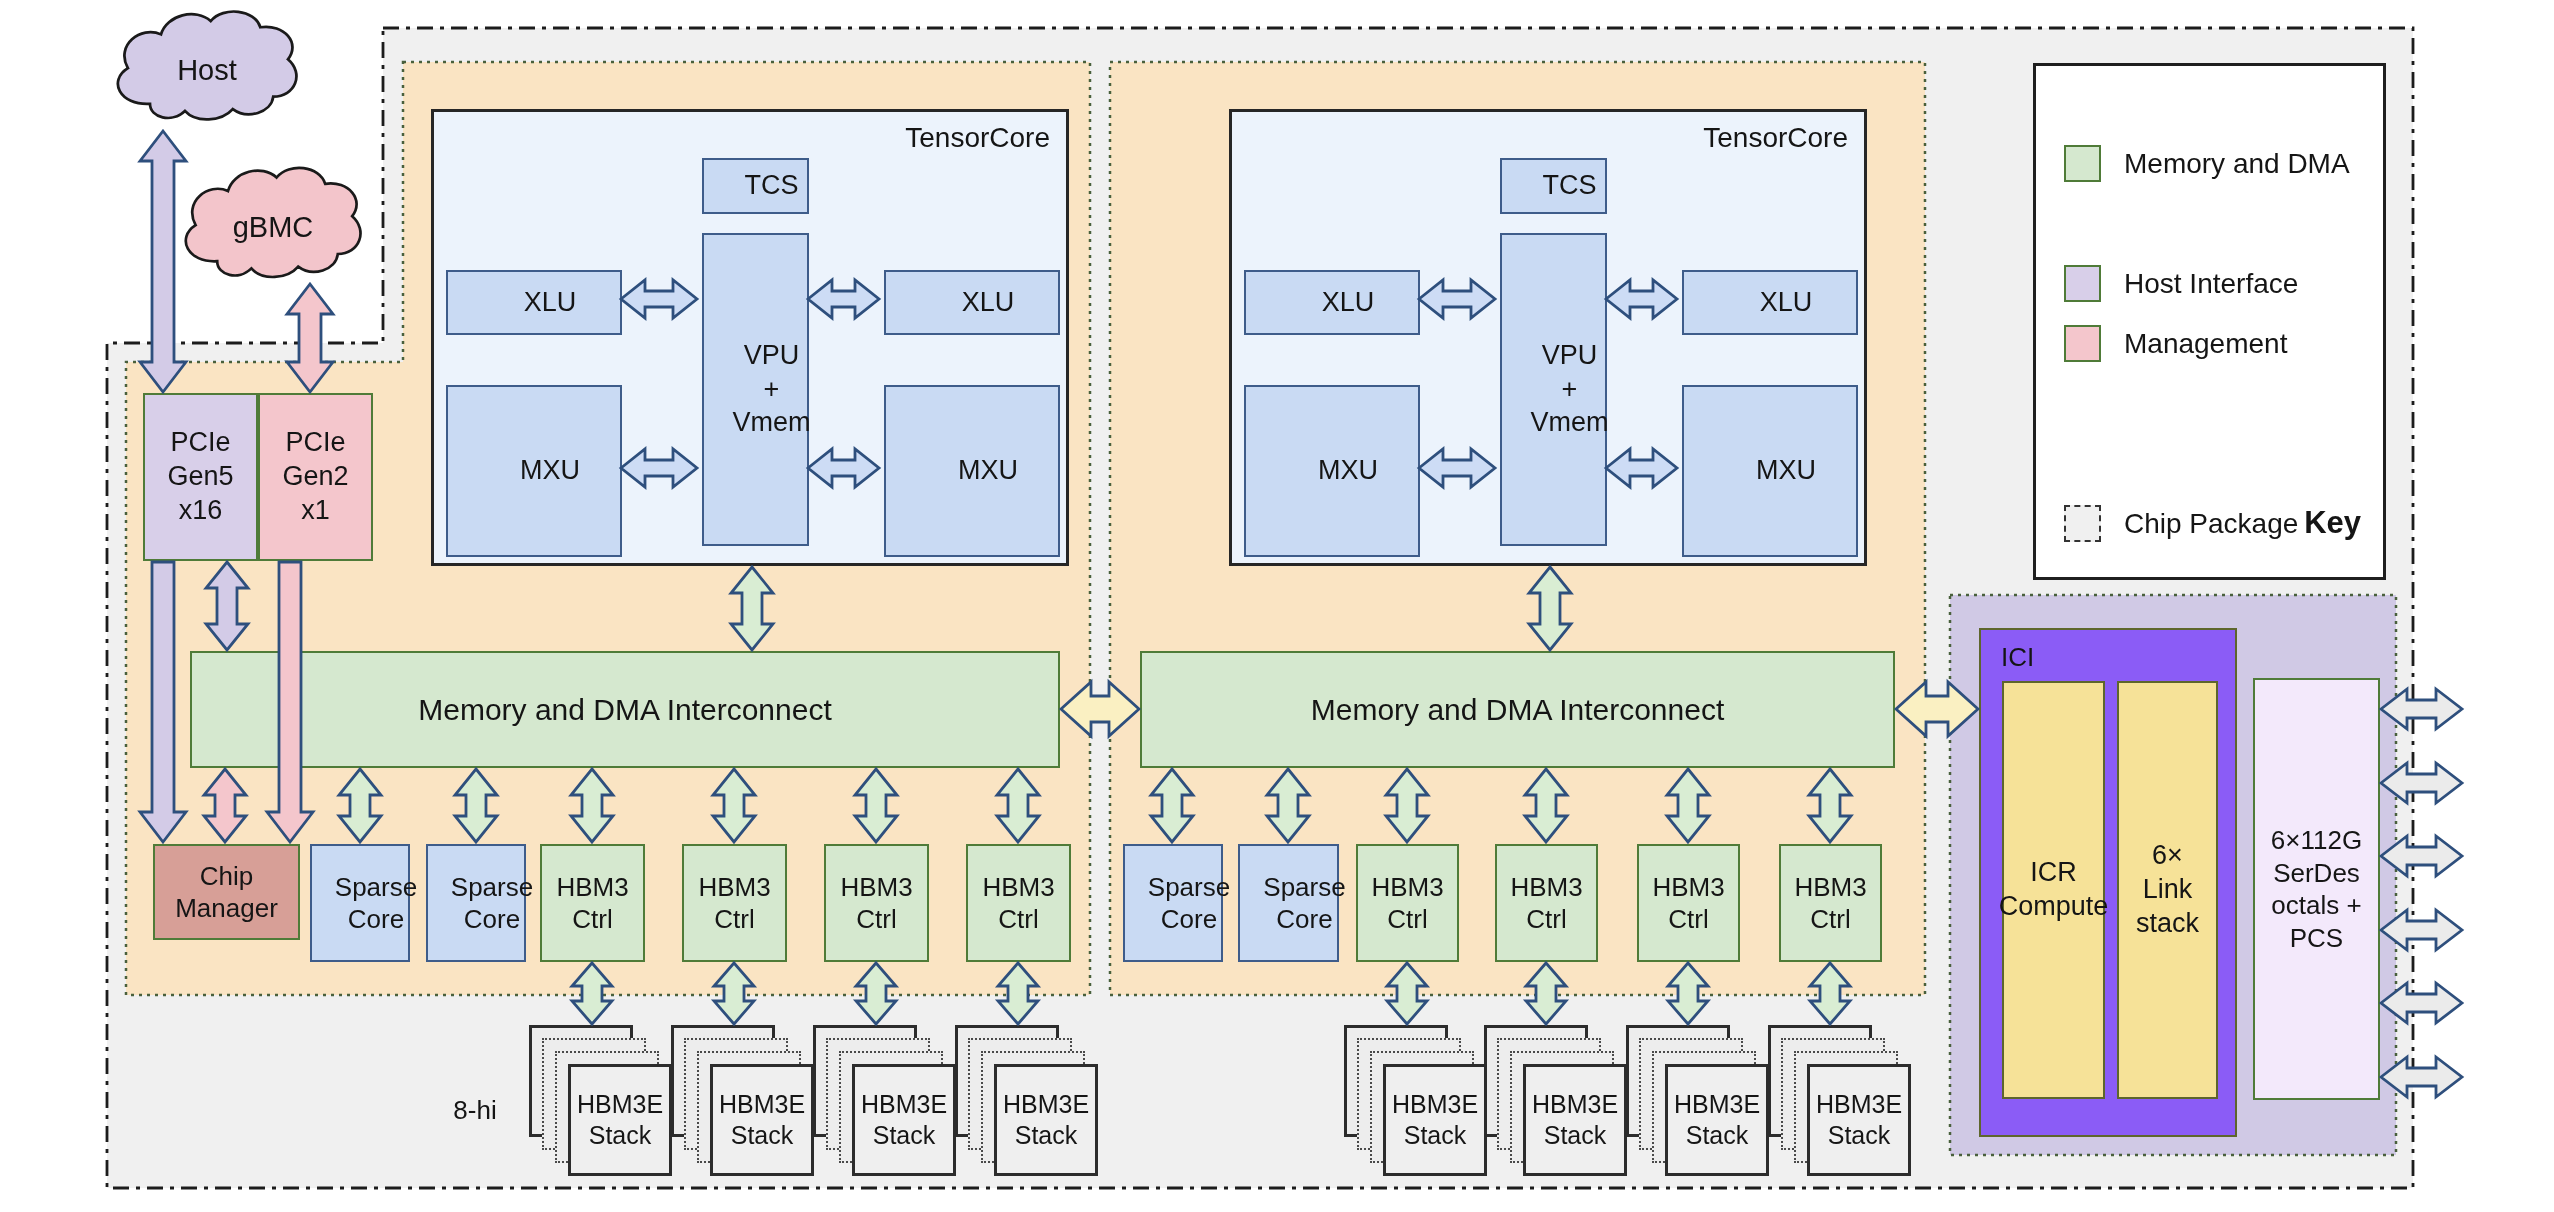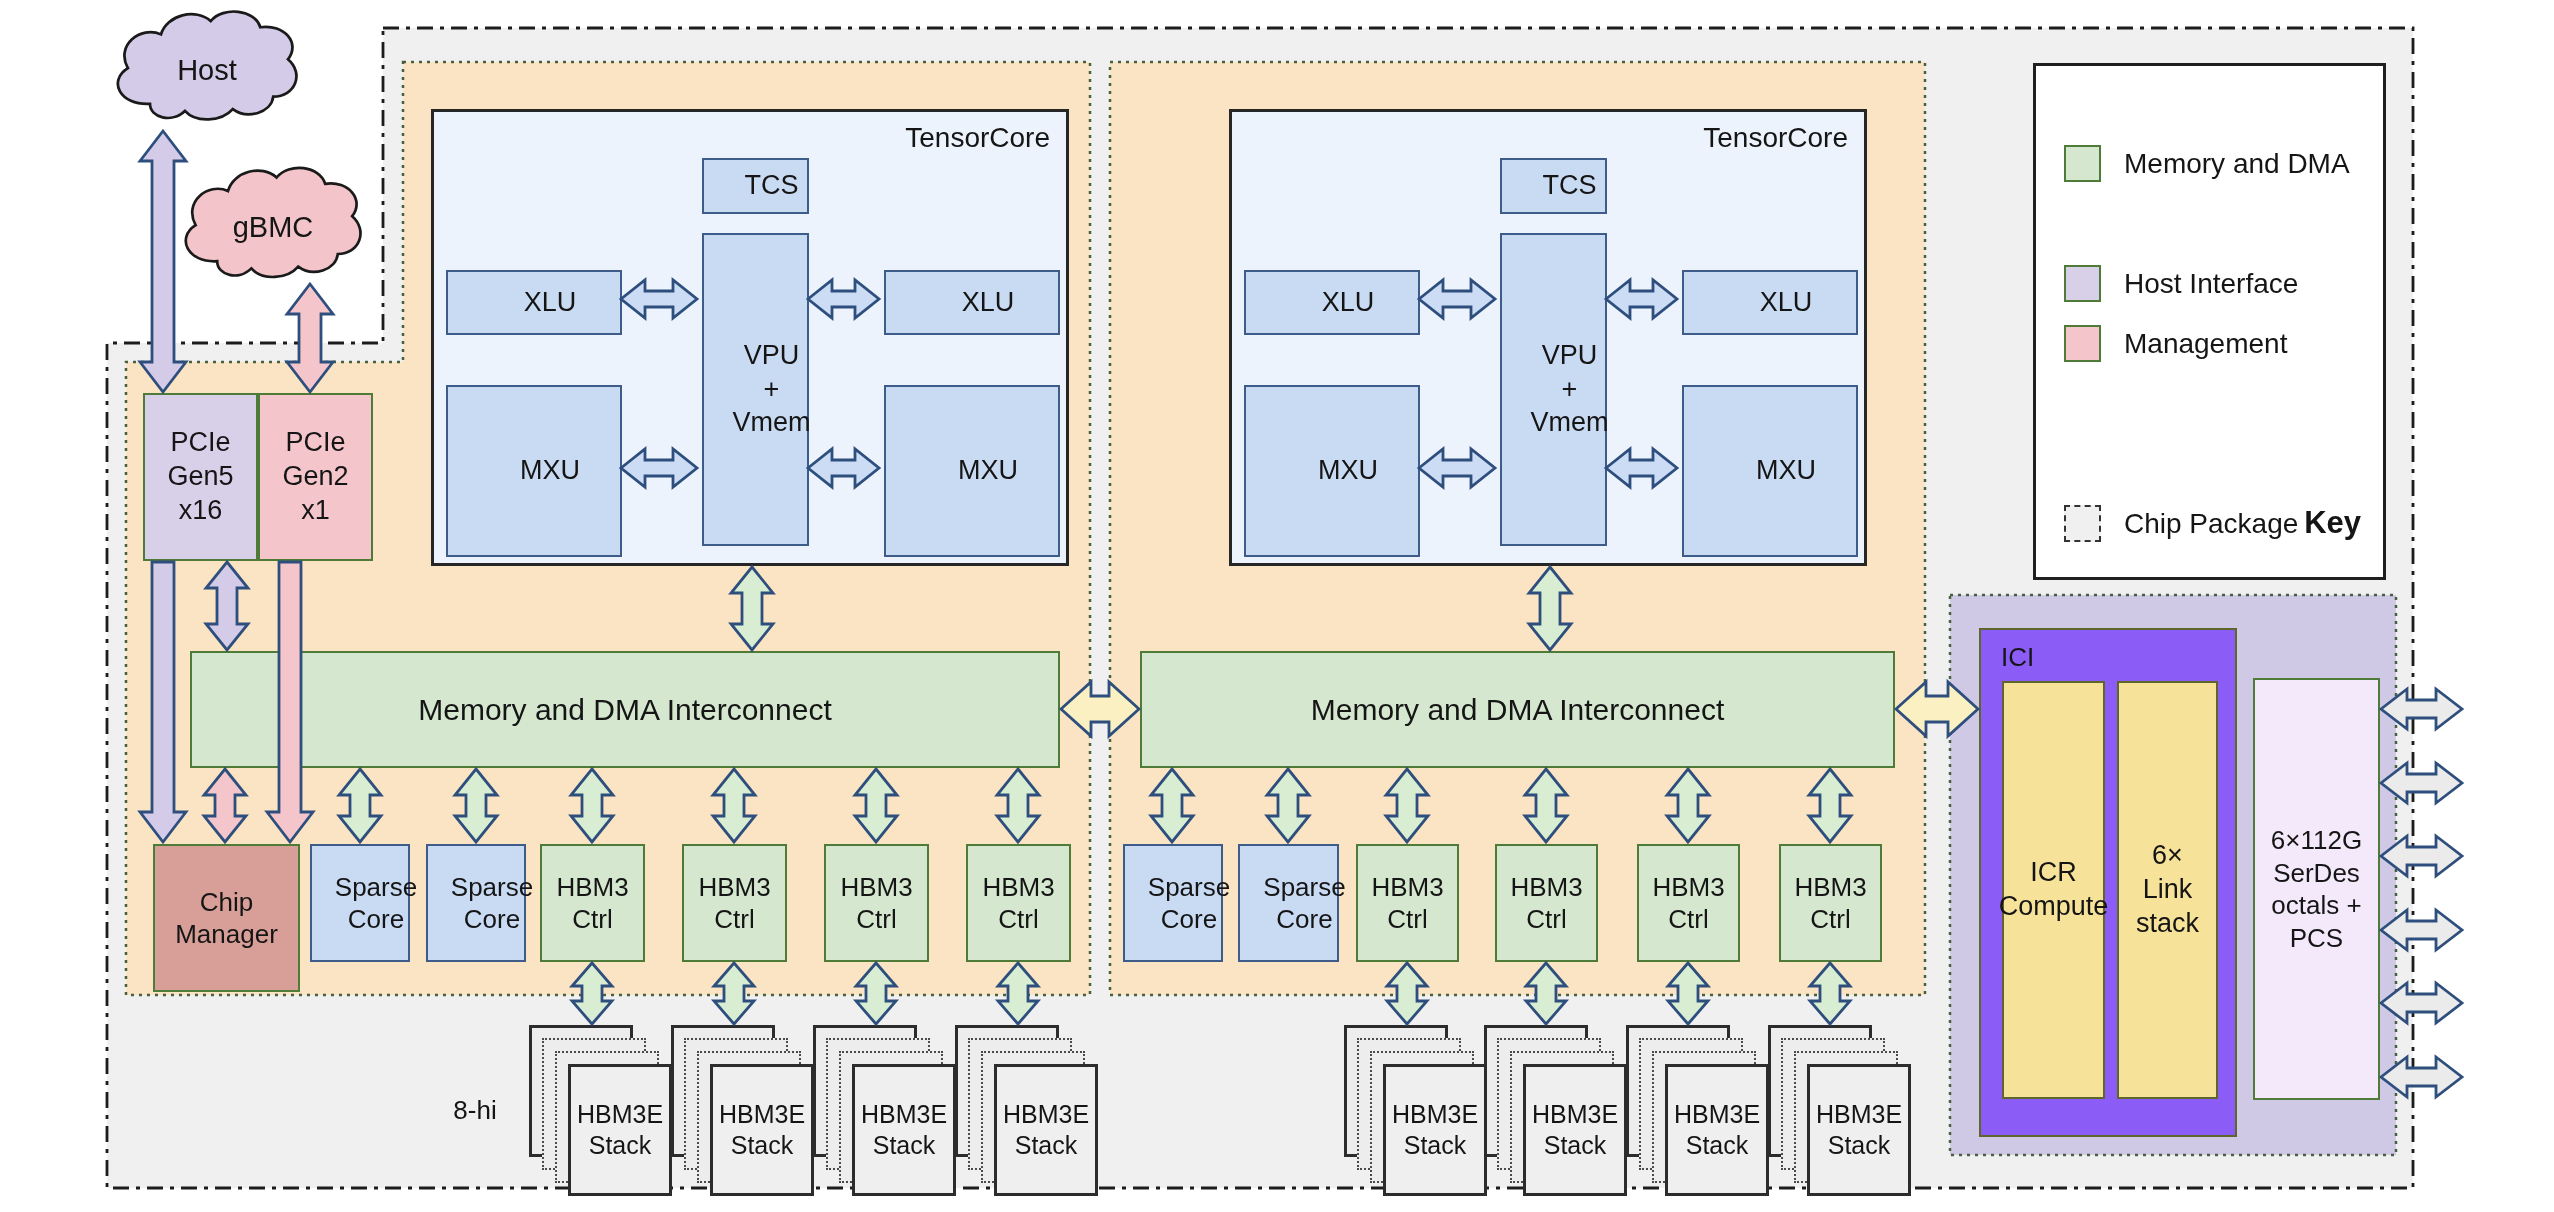--- a/index.html
+++ b/index.html
@@ -23,21 +23,21 @@
   .tc-label{position:absolute;top:10px;right:16px;font-size:28px;}
 
   .ic-bar{font-size:30px;}
 
   .cloud-label{position:absolute;display:flex;align-items:center;justify-content:center;font-size:29px;}
 
   .ici{position:absolute;box-sizing:border-box;background:#8b5cf6;border:2.5px solid #5e662c;}
   .ici-label{position:absolute;top:12px;left:20px;font-size:26px;}
 
   .stack{position:absolute;width:143px;height:143px;}
-  .stk{position:absolute;width:104px;height:132px;box-sizing:border-box;background:#ededed;}
+  .stk{position:absolute;width:104px;height:112px;box-sizing:border-box;background:#ededed;}
   .stk-back{left:0;top:0;border:3px solid #2c2c2c;}
   .stk-d1{left:13px;top:13px;border:2.5px dotted #4a4a4a;}
   .stk-d2{left:26px;top:26px;border:2.5px dotted #4a4a4a;}
   .stk-front{left:39px;top:39px;border:3px solid #2c2c2c;background:#efefef;display:flex;align-items:center;
              justify-content:center;text-align:center;white-space:pre-line;font-size:25px;line-height:1.25;}
 
   .plain-label{position:absolute;display:flex;align-items:center;justify-content:center;font-size:26px;}
 
   .key-box{position:absolute;left:2033px;top:63px;width:353px;height:517px;background:#ffffff;
            border:3px solid #1f1f1f;box-sizing:border-box;}
@@ -94,21 +94,21 @@
 Vmem</div>
     <div class="box b-blue" style="left:12px;top:158px;width:176px;height:65px;">XLU</div>
     <div class="box b-blue" style="left:450px;top:158px;width:176px;height:65px;">XLU</div>
     <div class="box b-blue" style="left:12px;top:273px;width:176px;height:172px;">MXU</div>
     <div class="box b-blue" style="left:450px;top:273px;width:176px;height:172px;">MXU</div>
   </div>
 
   <div class="box b-green ic-bar" style="left:190px;top:651px;width:870px;height:117px;">Memory and DMA Interconnect</div>
   <div class="box b-green ic-bar" style="left:1140px;top:651px;width:755px;height:117px;">Memory and DMA Interconnect</div>
 
-  <div class="box b-red small" style="left:153px;top:844px;width:147px;height:148px;">Chip
+  <div class="box b-red small" style="left:153px;top:844px;width:147px;height:96px;">Chip
 Manager</div>
   <div class="box b-blue small" style="left:310px;top:844px;width:100px;height:118px;">Sparse
 Core</div>
   <div class="box b-blue small" style="left:426px;top:844px;width:100px;height:118px;">Sparse
 Core</div>
   <div class="box b-green small" style="left:540px;top:844px;width:105px;height:118px;">HBM3
 Ctrl</div>
   <div class="box b-green small" style="left:682px;top:844px;width:105px;height:118px;">HBM3
 Ctrl</div>
   <div class="box b-green small" style="left:824px;top:844px;width:105px;height:118px;">HBM3

